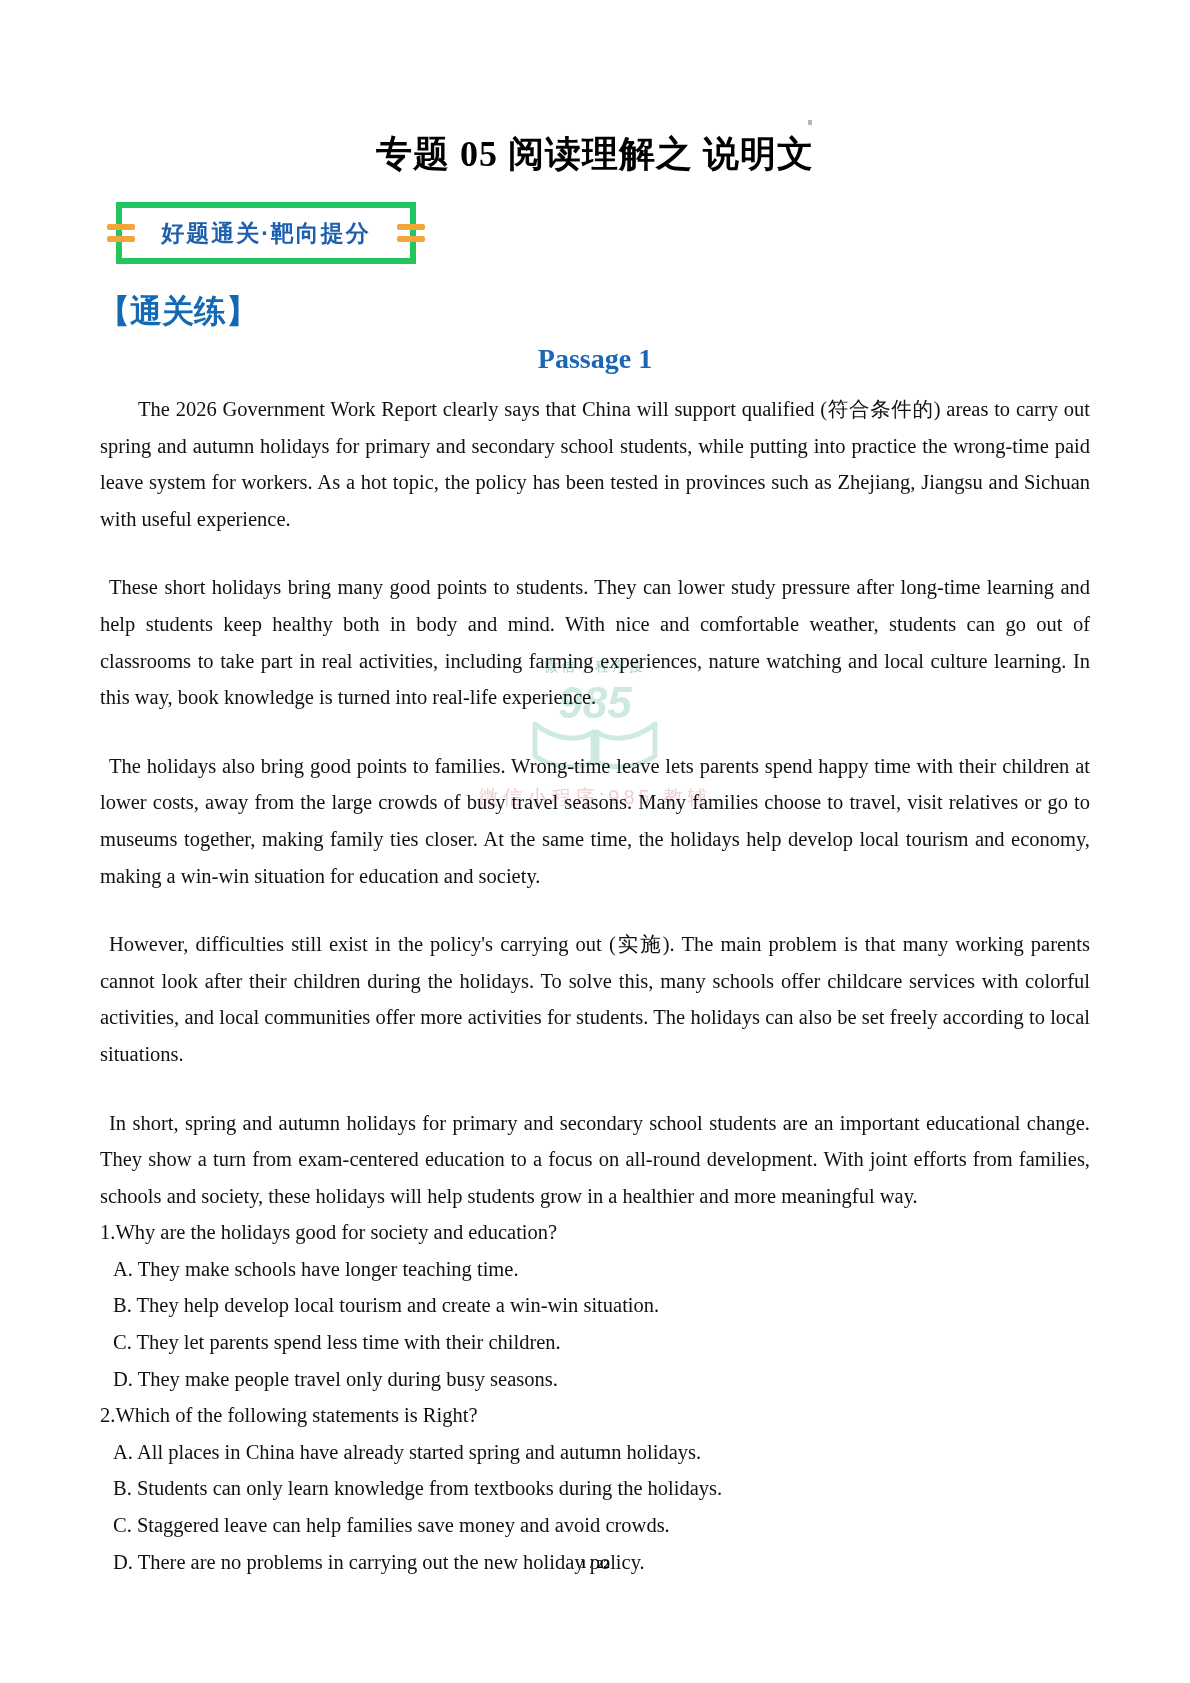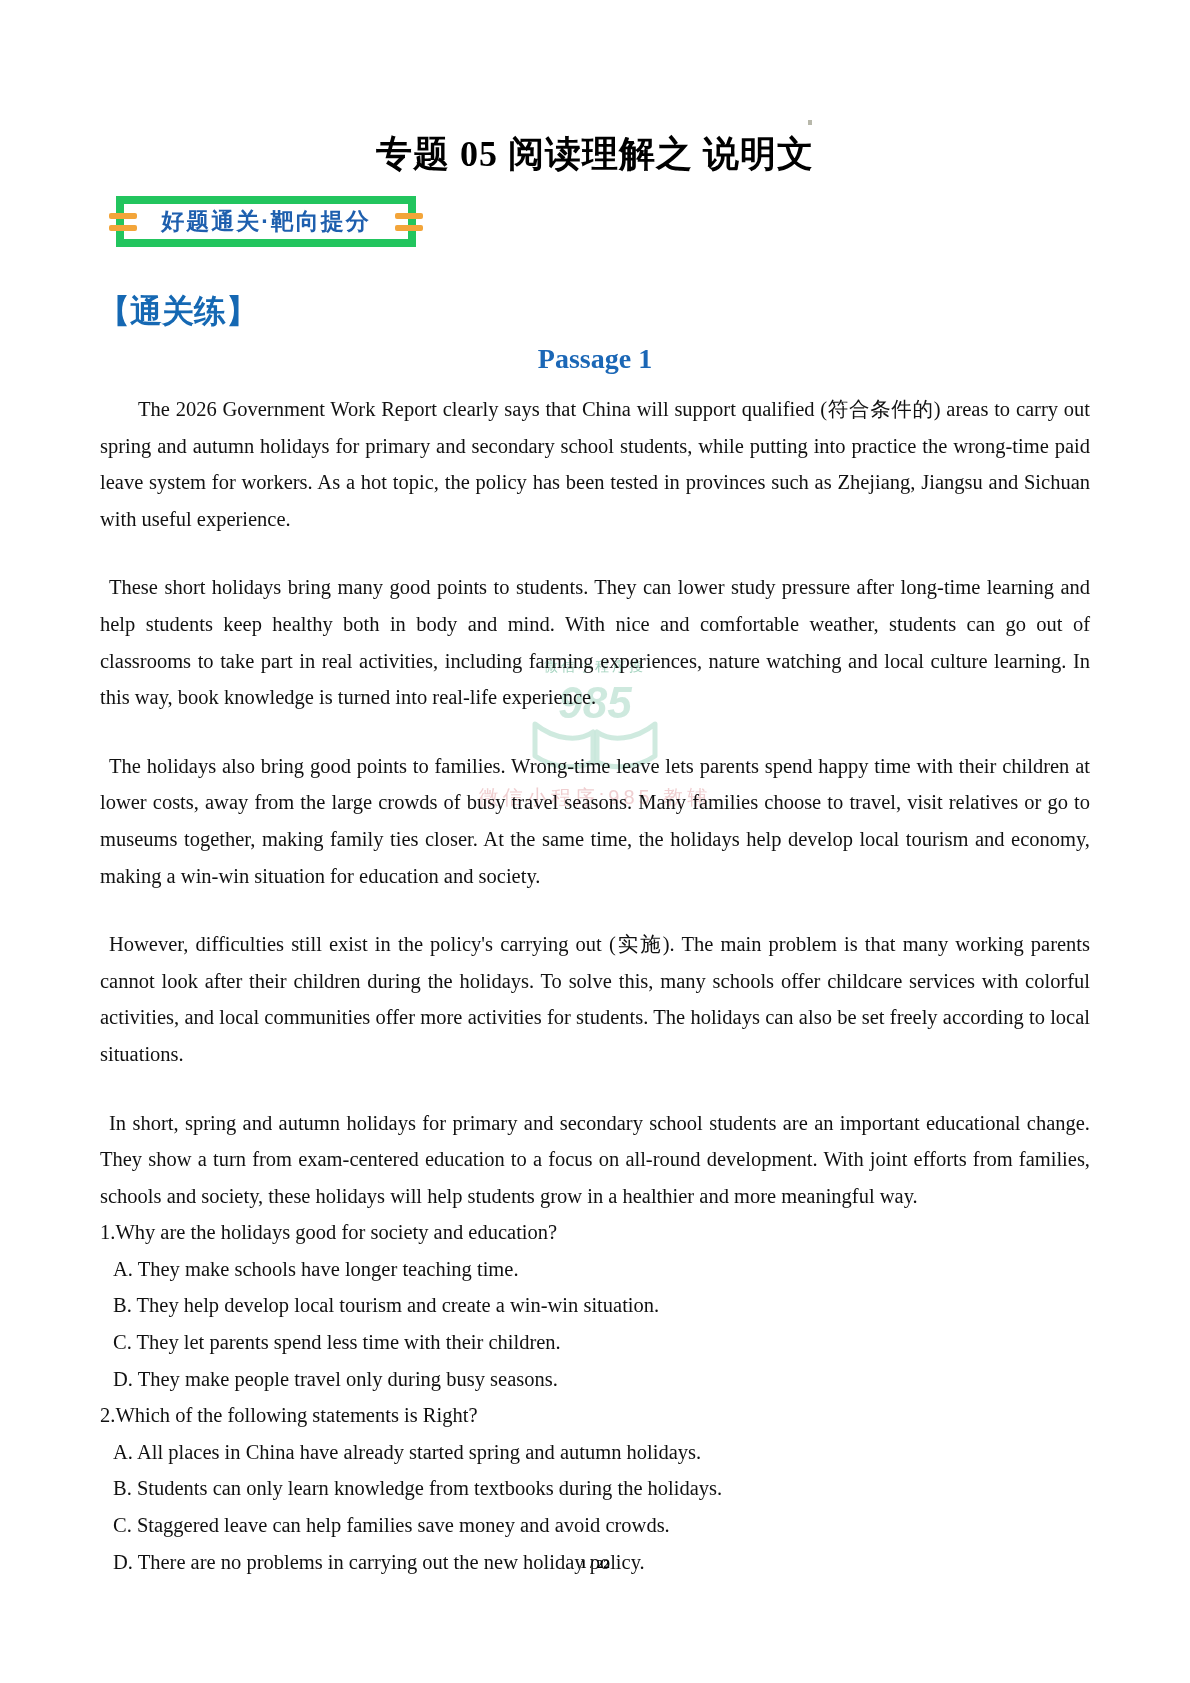--- a/index.html
+++ b/index.html
@@ -18,23 +18,23 @@
     text-align:center;
     font-size:36px; font-weight:bold; color:#000;
     letter-spacing:1px;
   }
   .stray-dot {
     position:absolute; top:120px; left:808px;
     width:4px; height:5px; background:#9a9a88; opacity:.7;
   }
   
   .badge {
-    position:absolute; top:196px; left:116px;
-    width:300px; height:51px;
-    border:8px solid #22c55e;
+    position:absolute; top:202px; left:116px;
+    width:300px; height:62px;
+    border:6px solid #22c55e;
     background:#fff;
     display:flex; align-items:center; justify-content:center;
   }
   .badge-label {
     font-family:"Liberation Sans", sans-serif;
     font-size:23px; font-weight:bold; color:#1e5fae;
     letter-spacing:2px;
   }
   .eq { position:absolute; top:50%; transform:translateY(-50%);
         display:flex; flex-direction:column; gap:6px; }

